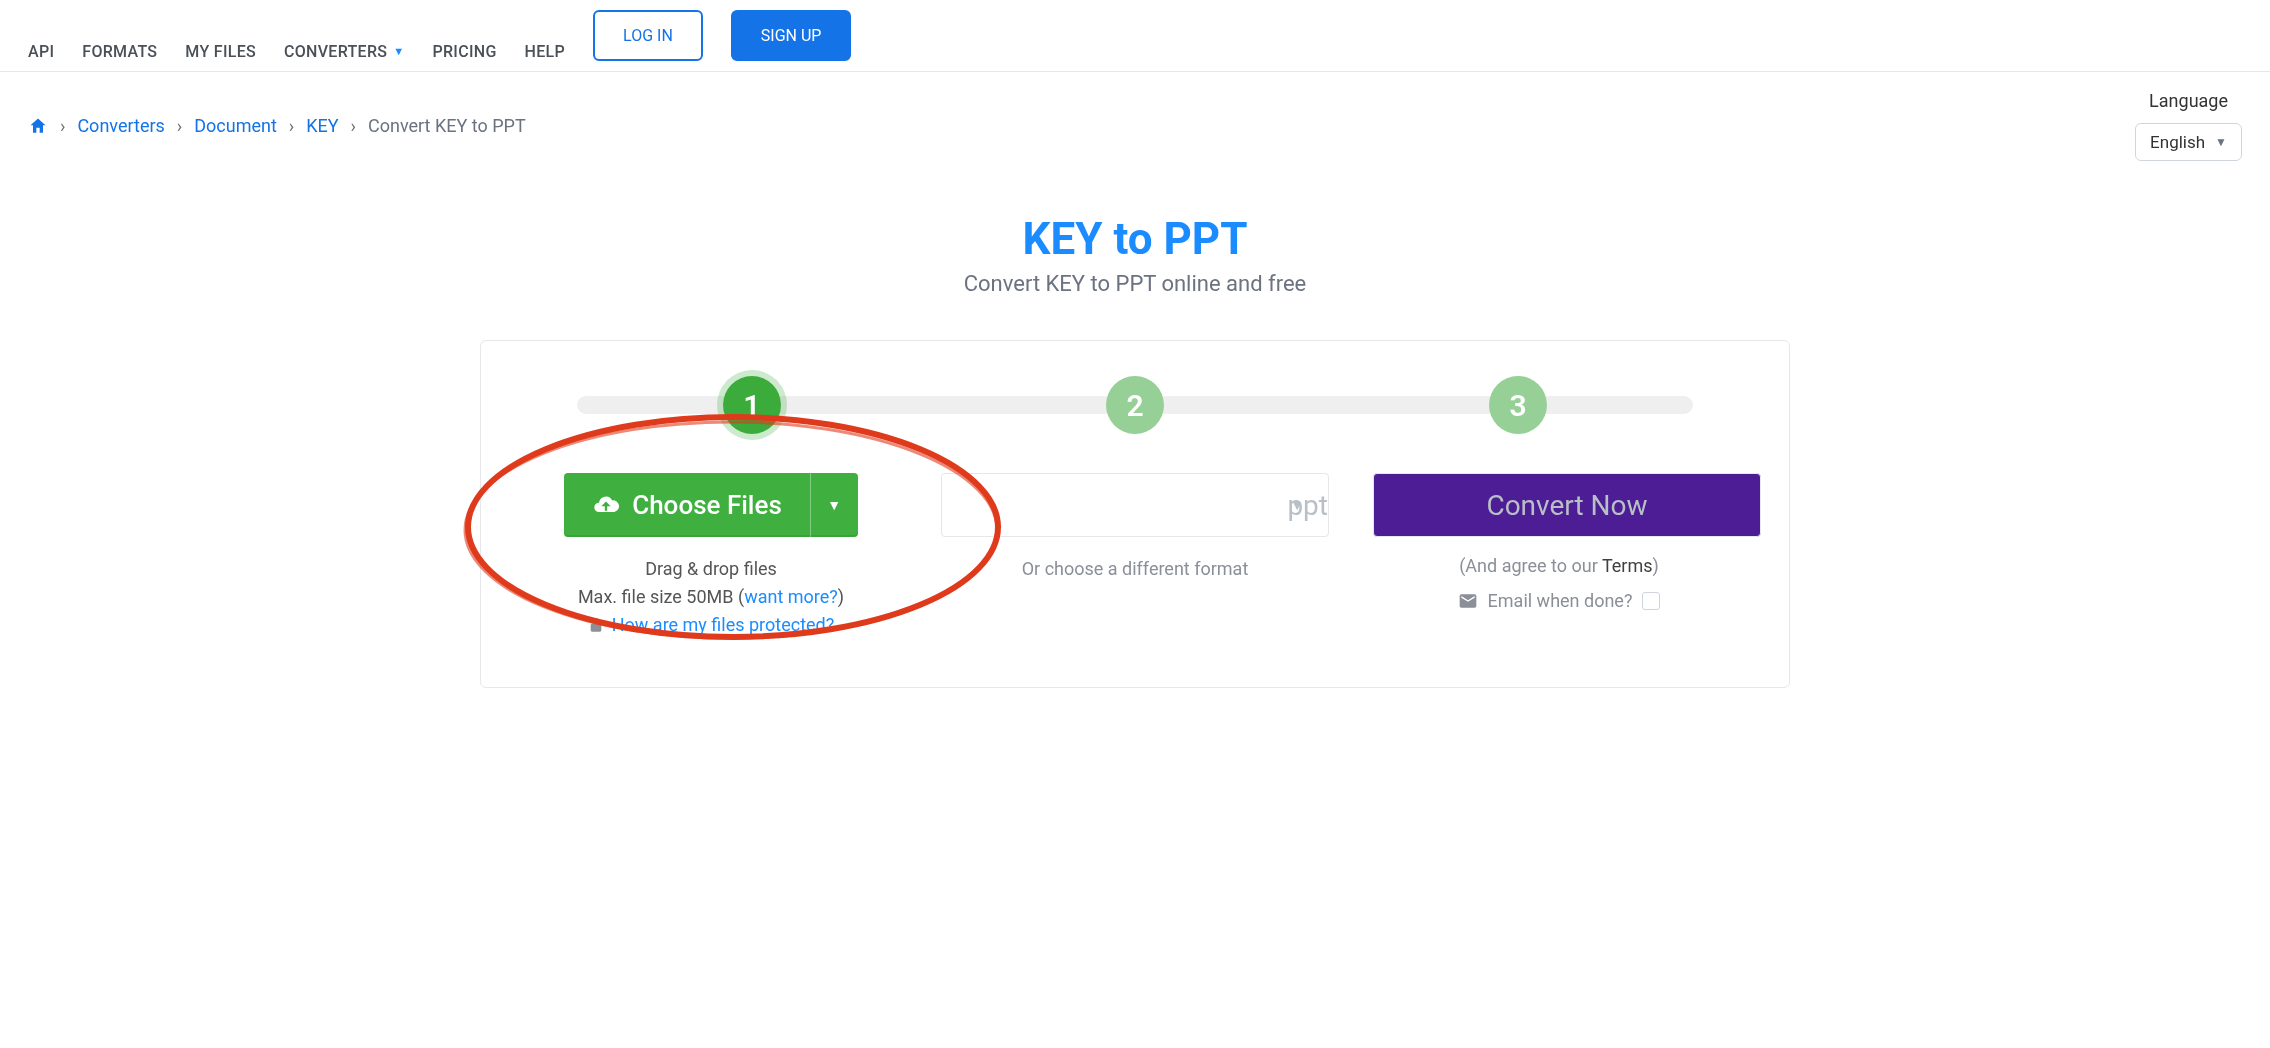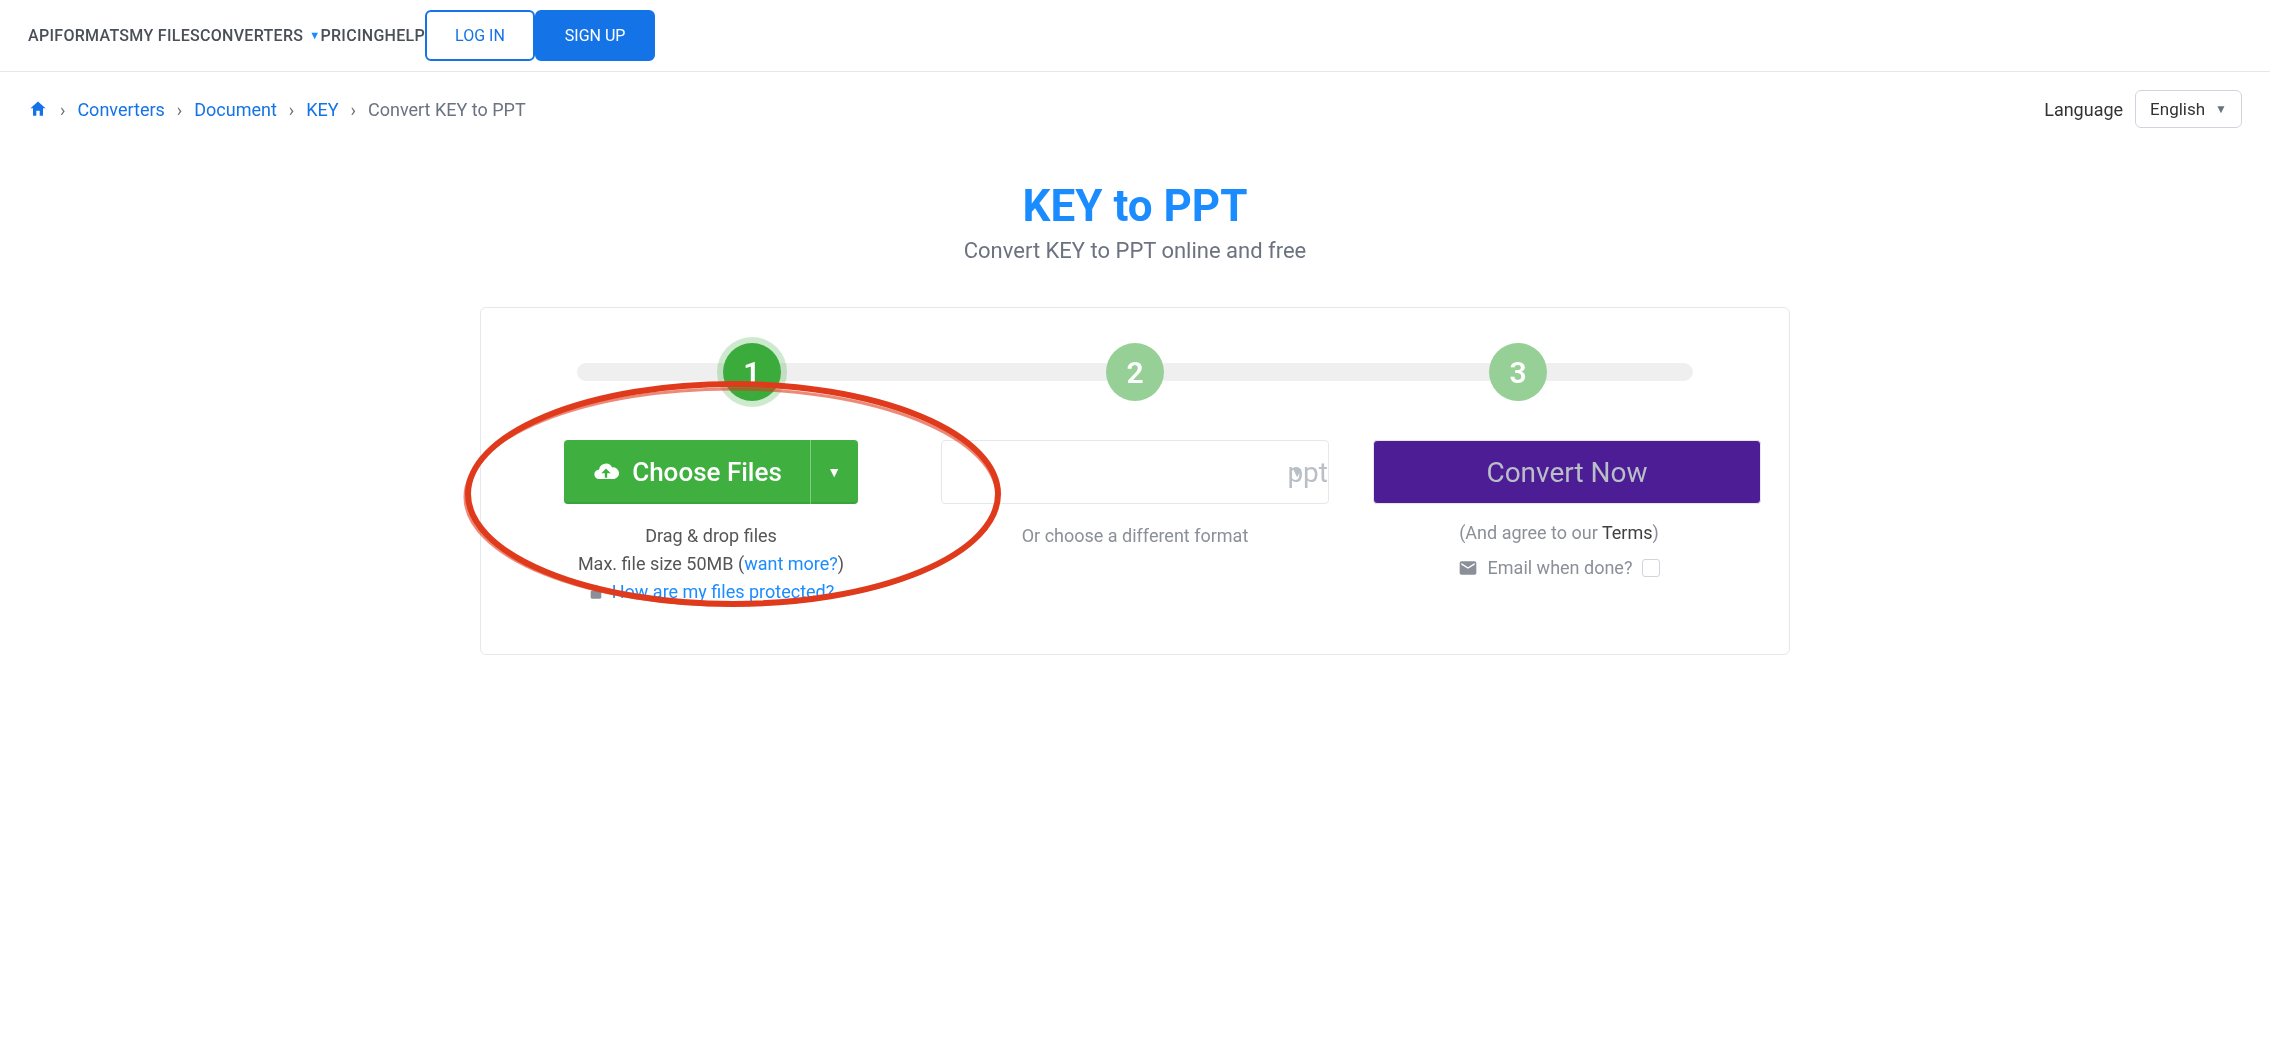--- a/index.html
+++ b/index.html
@@ -13,40 +13,40 @@
   .logo-wrap { display: flex; align-items: center; }
   .logo-mark {
     width: 62px; height: 62px; border: 2px solid #9fa6ad; border-radius: 6px;
     display: flex; align-items: center; justify-content: center; background: #fff; margin-right: 14px;
   }
   .logo-text { display: flex; flex-direction: column; }
   .logo-name { font-size: 34px; font-weight: 800; letter-spacing: 1px; color: #231f20; position: relative; }
   .logo-tm { font-size: 10px; vertical-align: top; position: relative; top: -14px; margin-left: 4px; color:#231f20;}
   .logo-sub { font-size: 20px; color: #222; margin-top: -2px; }
 
-  .nav { display: flex; align-items: center; }
+  .nav { display: flex; align-items: flex-end; gap: 28px; }
   .nav-link { color: #495057; font-size: 16px; font-weight: 500; letter-spacing: .3px; cursor: pointer; display: flex; align-items: center; gap: 6px; }
   .nav-link .caret { color: #1b8cff; font-size: 11px; }
   .btn {
     padding: 14px 28px; border-radius: 6px; font-size: 16px; font-weight: 400; cursor: pointer;
   }
   .btn-outline { border: 2px solid #1473e6; color: #1473e6; background: #fff; }
   .btn-primary { border: 2px solid #1473e6; background: #1473e6; color: #fff; }
 
   
   .crumb-row {
     display: flex; align-items: center; justify-content: space-between;
     padding: 18px 28px 12px 28px;
   }
   .crumbs { display: flex; align-items: center; gap: 12px; font-size: 18px; }
   .crumbs .home-ico { color: #1473e6; }
   .crumbs .sep { color: #6b7280; }
   .crumbs .crumb-link { color: #1473e6; cursor: pointer; }
   .crumbs .crumb-current { color: #6b7280; }
-  .lang-wrap { display: flex; align-items: center; gap: 12px; }
+  .lang-wrap { display: flex; align-items: center; gap: 12px; flex-direction: column; }
   .lang-label { color: #333; font-size: 18px; }
   .lang-btn {
     border: 1px solid #d0d5dd; padding: 8px 14px; border-radius: 6px;
     display: flex; align-items: center; gap: 10px; font-size: 17px; color: #333; cursor: pointer;
     background:#fff;
   }
 
   
   .hero { text-align: center; margin-top: 40px; }
   .hero h1 { font-size: 44px; font-weight: 700; color: #1b8cff; }

